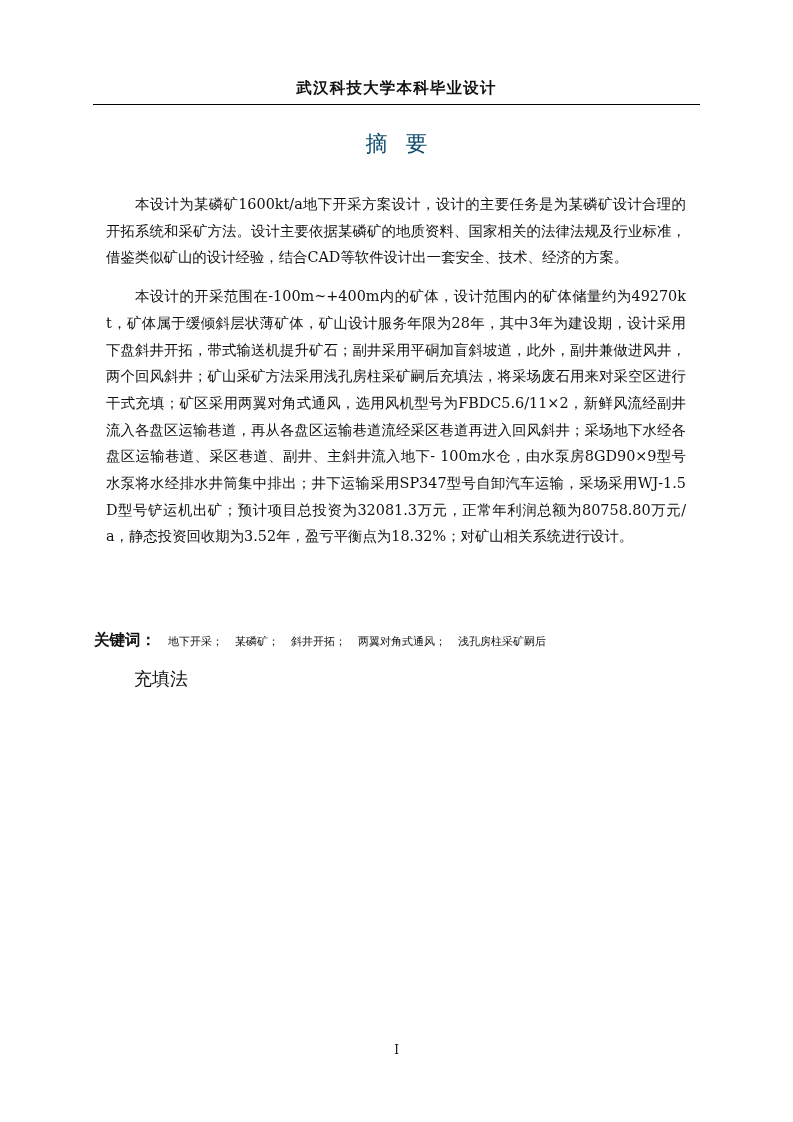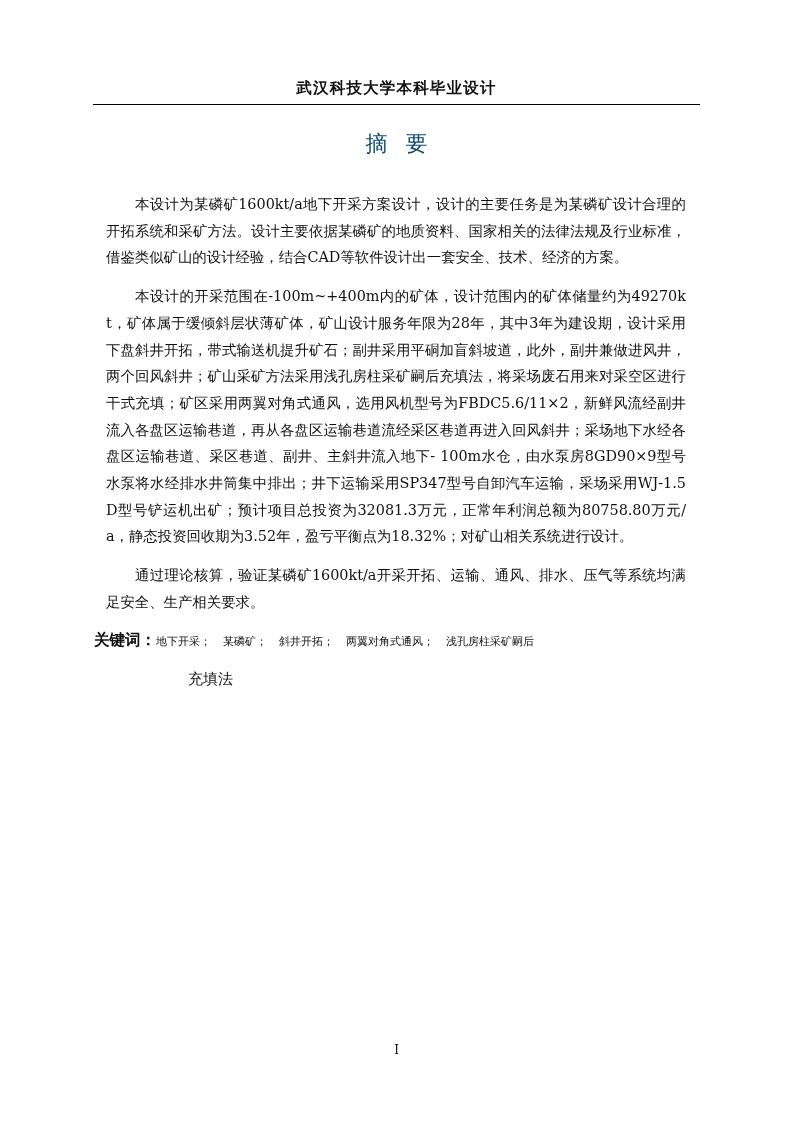--- a/index.html
+++ b/index.html
@@ -71,34 +71,35 @@
     .kw-row {
       display: flex;
       align-items: baseline;
       white-space: nowrap;
     }
     .kw-label {
       font-family: "DejaVu Sans", "Liberation Sans", sans-serif;
       font-weight: bold;
       font-size: 15.5px;
       line-height: 26px;
+      margin-right: 12px;
       color: #111;
       text-align: center;
     }
     .kw-item {
       font-size: 11px;
       line-height: 26px;
       margin-right: 12px;
       color: #111;
     }
     .kw-item.last { margin-right: 0; }
     .kw-cont {
-      margin-left: 94px;
+      margin-left: 40px;
       margin-top: 11px;
-      font-size: 15px;
+      font-size: 18px;
       line-height: 26px;
       color: #111;
     }
     .page-number {
       position: absolute;
       left: 0;
       width: 793px;
       top: 1043px;
       text-align: center;
       font-size: 12px;
@@ -111,21 +112,20 @@
 
 <div class="page-header">
   <span class="page-header-text">武汉科技大学本科毕业设计</span>
 </div>
 
 <div class="abstract-title">摘要</div>
 
 <div class="abstract-body">
   <p class="para">本设计为某磷矿1600kt/a地下开采方案设计，设计的主要任务是为某磷矿设计合理的开拓系统和采矿方法。设计主要依据某磷矿的地质资料、国家相关的法律法规及行业标准，借鉴类似矿山的设计经验，结合CAD等软件设计出一套安全、技术、经济的方案。</p>
   <p class="para">本设计的开采范围在-100m~+400m内的矿体，设计范围内的矿体储量约为49270kt，矿体属于缓倾斜层状薄矿体，矿山设计服务年限为28年，其中3年为建设期，设计采用下盘斜井开拓，带式输送机提升矿石；副井采用平硐加盲斜坡道，此外，副井兼做进风井，两个回风斜井；矿山采矿方法采用浅孔房柱采矿嗣后充填法，将采场废石用来对采空区进行干式充填；矿区采用两翼对角式通风，选用风机型号为FBDC5.6/11×2，新鲜风流经副井流入各盘区运输巷道，再从各盘区运输巷道流经采区巷道再进入回风斜井；采场地下水经各盘区运输巷道、采区巷道、副井、主斜井流入地下- 100m水仓，由水泵房8GD90×9型号水泵将水经排水井筒集中排出；井下运输采用SP347型号自卸汽车运输，采场采用WJ-1.5D型号铲运机出矿；预计项目总投资为32081.3万元，正常年利润总额为80758.80万元/a，静态投资回收期为3.52年，盈亏平衡点为18.32%；对矿山相关系统进行设计。</p>
-  <p class="para">通过理论核算，验证某磷矿1600kt/a开采开拓、运输、通风、排水、压气等系统均满足安全、生产相关要求。</p>
 </div>
 
 <div class="keywords">
   <div class="kw-row">
     <span class="kw-label">关键词：</span>
     <span class="kw-item">地下开采；</span>
     <span class="kw-item">某磷矿；</span>
     <span class="kw-item">斜井开拓；</span>
     <span class="kw-item">两翼对角式通风；</span>
     <span class="kw-item last">浅孔房柱采矿嗣后</span>

